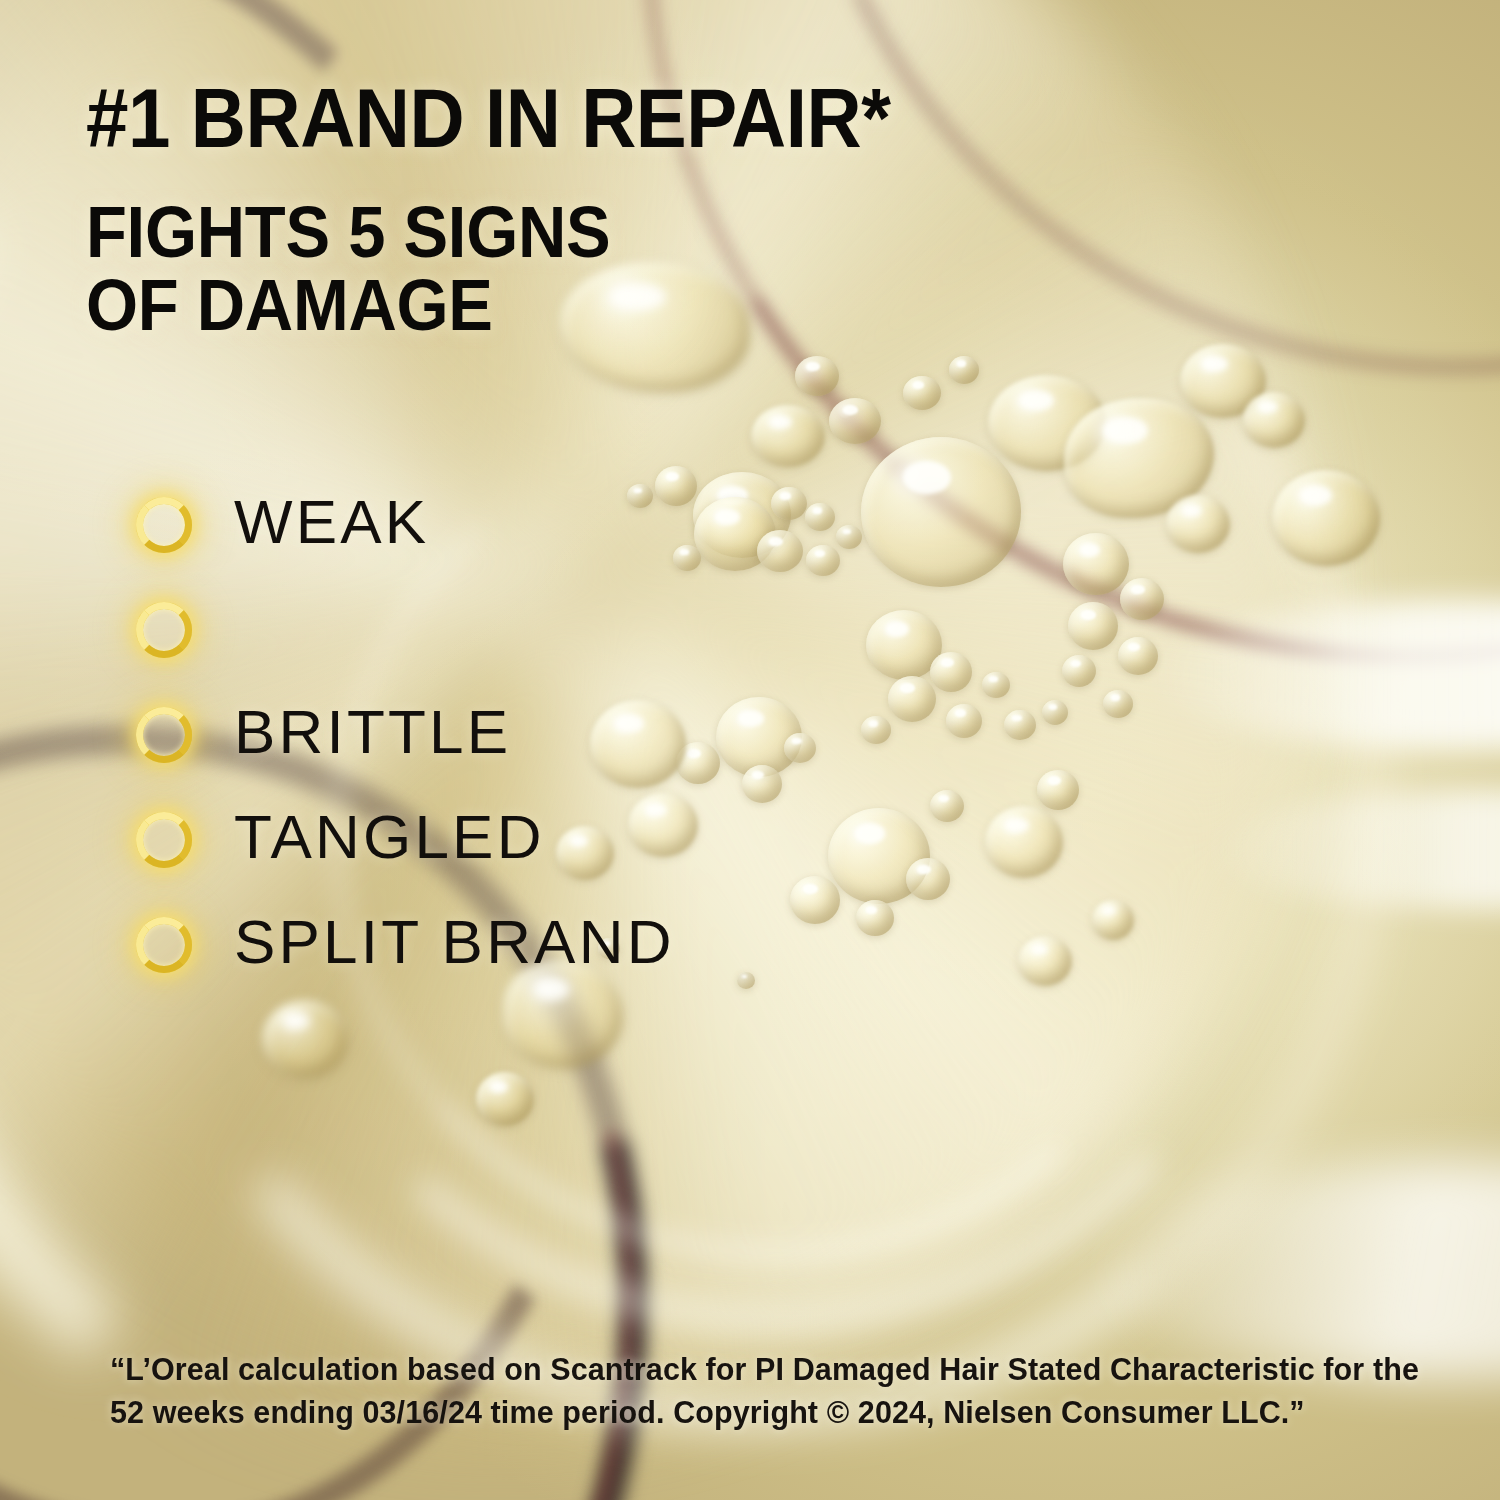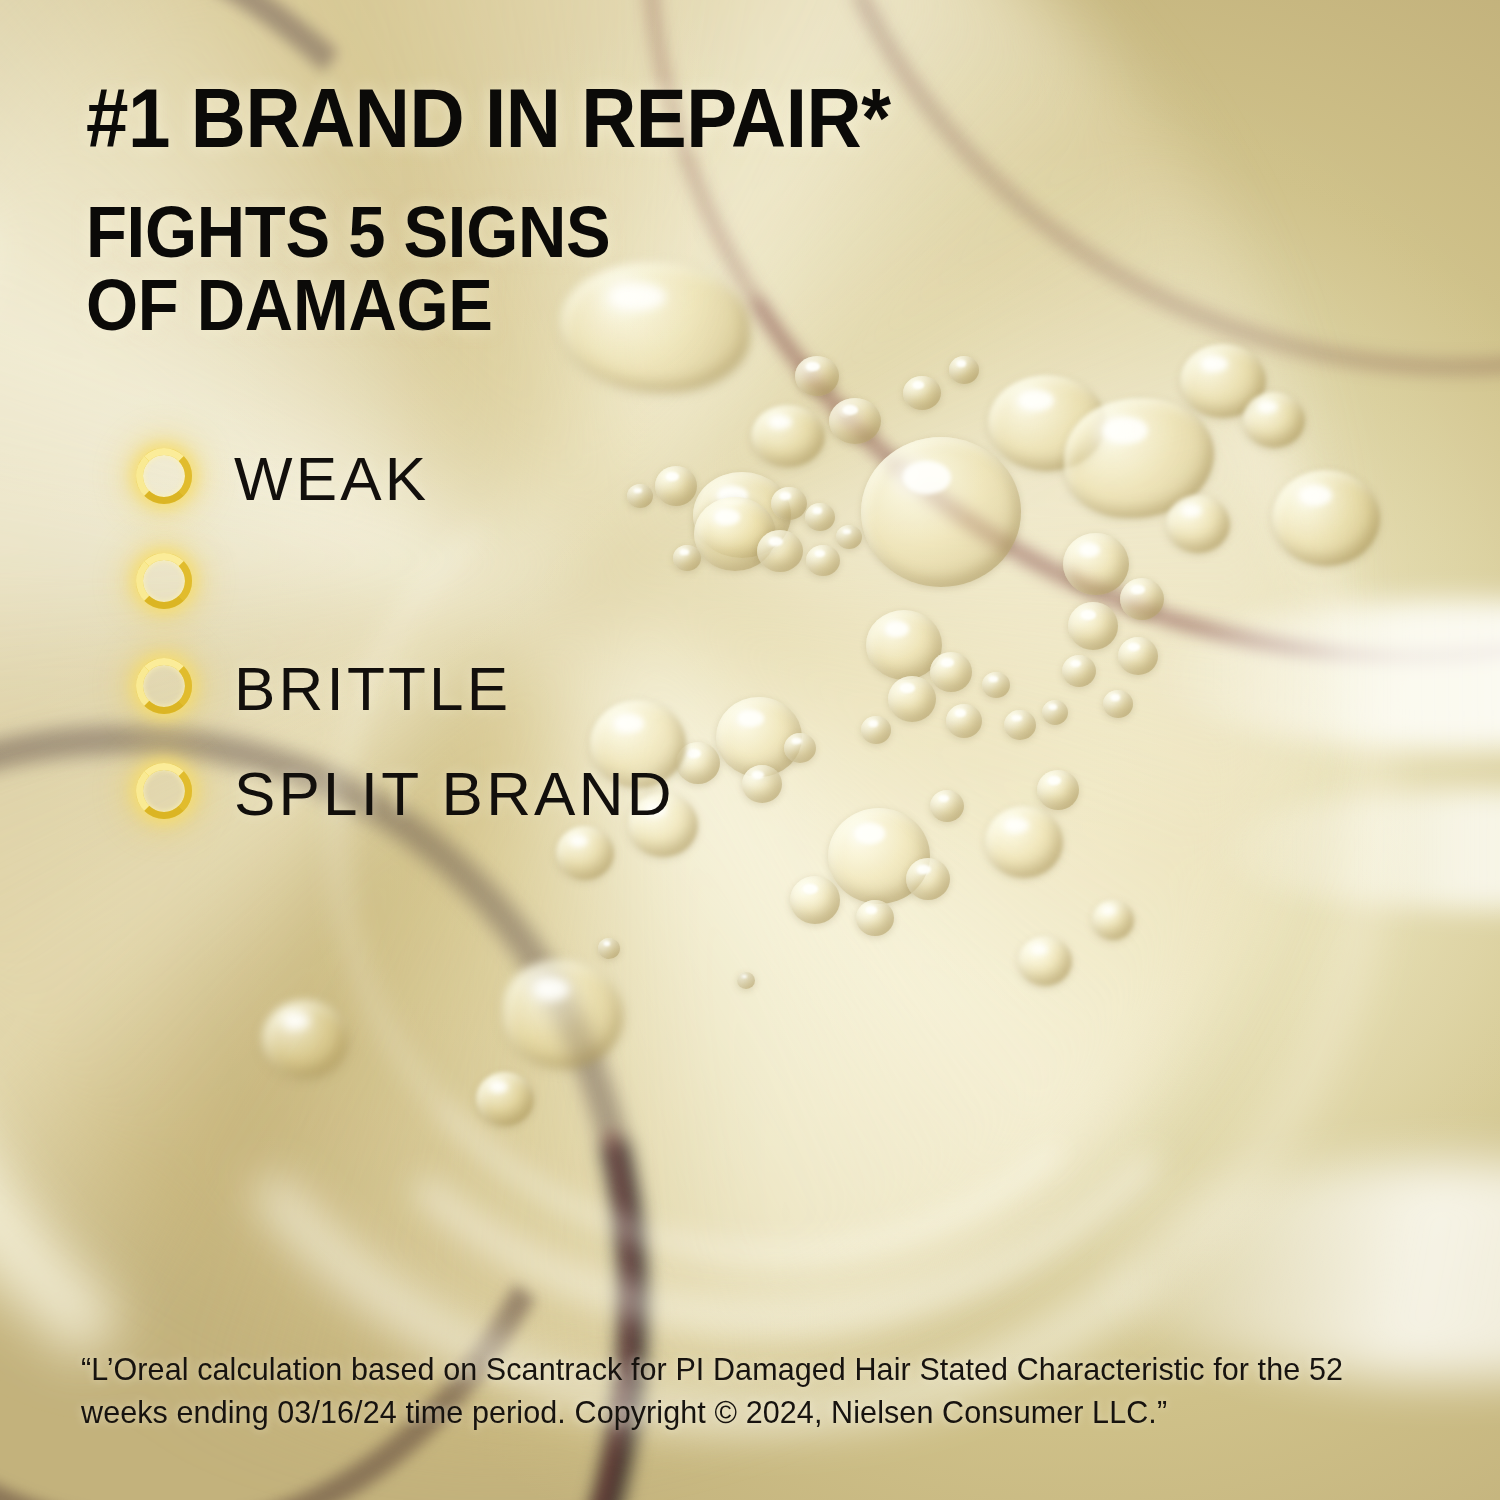--- a/index.html
+++ b/index.html
@@ -252,21 +252,21 @@
   
   .damage-list{
     position:absolute;
     left:136px; top:448px;
     list-style:none;
   }
   .damage-item{
     position:relative;
     height:105px;
     display:flex;
-    align-items:flex-start;
+    align-items:flex-end;
   }
   .ring{
     position:relative;
     flex:0 0 auto;
     width:56px; height:56px;
     border-radius:50%;
     border:7px solid #e8c836;
     background:transparent;
     box-shadow:
       0 0 14px 5px rgba(246,221,110,0.80),
@@ -292,25 +292,25 @@
     font-size:62px;
     letter-spacing:3.2px;
     line-height:1;
     white-space:nowrap;
     text-shadow:0 0 14px rgba(255,253,236,0.38);
   }
 
   
   .footnote{
     position:absolute;
-    left:81px; top:1348px;
+    left:110px; top:1348px;
     width:1340px;
     color:#17130f;
     font-family:"Liberation Sans", sans-serif;
-    font-weight:normal;
+    font-weight:bold;
     font-size:30.5px;
     line-height:1.42;
     letter-spacing:0.1px;
     text-shadow:0 0 10px rgba(255,253,240,0.55);
   }
 </style>
 </head>
 <body>
 
 <div id="stage">
@@ -425,20 +425,24 @@
       </li>
       <li class="damage-item">
         <span class="ring"></span>
       </li>
       <li class="damage-item">
         <span class="ring"></span>
         <span class="damage-label">BRITTLE</span>
       </li>
       <li class="damage-item">
         <span class="ring"></span>
+        <span class="damage-label">TANGLED</span>
+      </li>
+      <li class="damage-item">
+        <span class="ring"></span>
         <span class="damage-label">SPLIT BRAND</span>
       </li>
     </ul>
 
     <div class="footnote">“L’Oreal calculation based on Scantrack for PI Damaged Hair Stated Characteristic for the 52 weeks ending 03/16/24 time period. Copyright © 2024, Nielsen Consumer LLC.”</div>
 
   </div>
 </div>
 
 </body></html>

